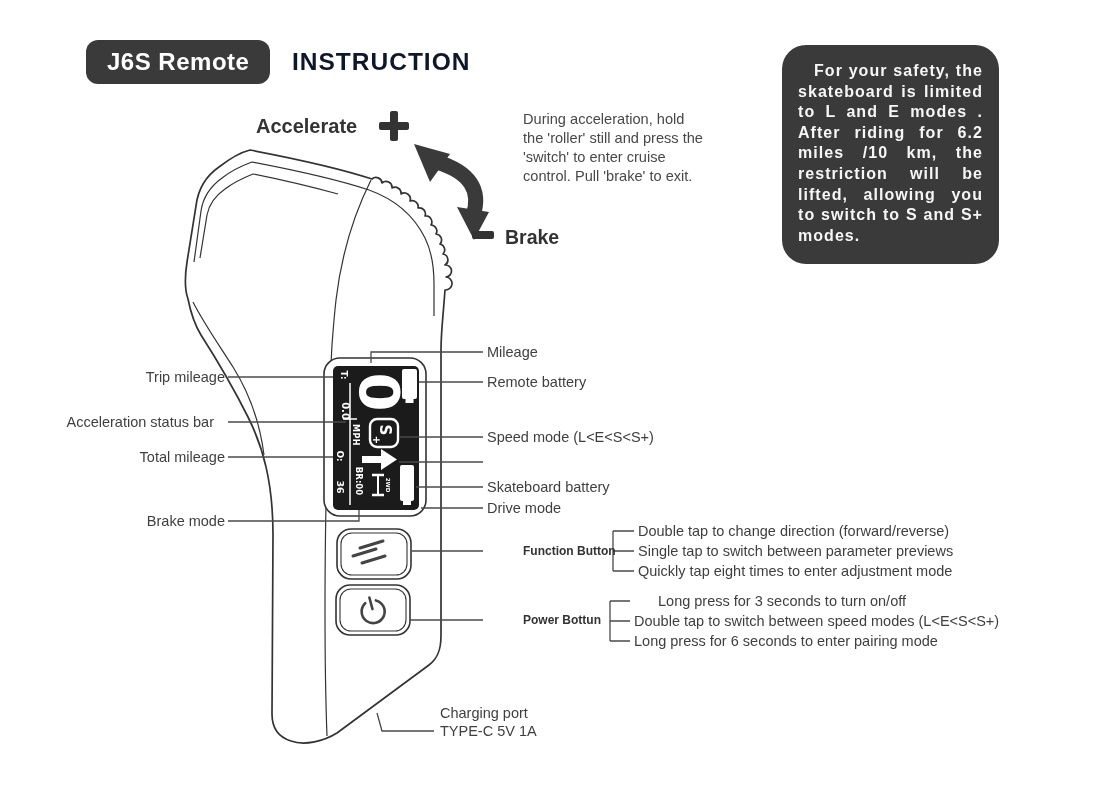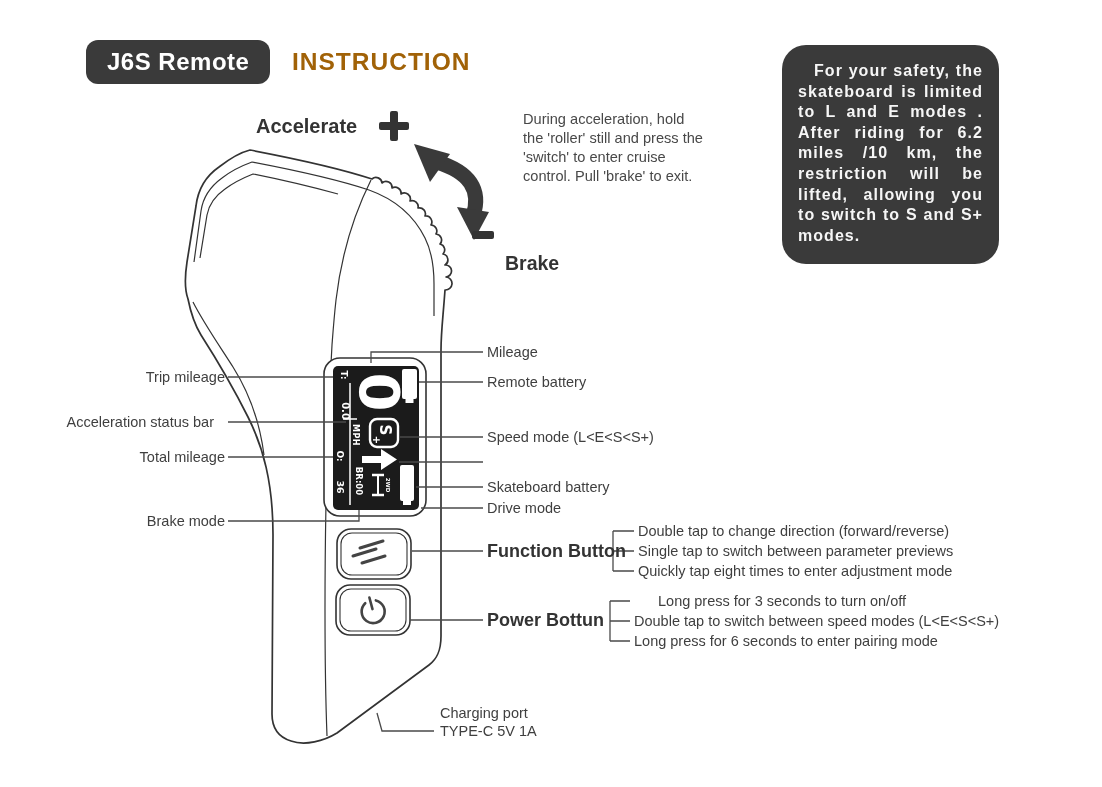--- a/index.html
+++ b/index.html
@@ -1,27 +1,27 @@
 <!DOCTYPE html>
 <html><head>
 <meta charset="utf-8">
 <style>
   html,body{margin:0;padding:0;background:#fff;}
   #stage{position:relative;width:1102px;height:787px;background:#fff;overflow:hidden;
          font-family:"Liberation Sans",sans-serif;color:#3a3a3a;}
   .abs{position:absolute;}
   .lbl{font-size:14.5px;color:#3f3f3f;white-space:nowrap;line-height:18px;}
   .lbl-r{text-align:right;}
-  .boldlbl{font-size:18px;font-weight:bold;color:#333;white-space:nowrap;line-height:18px;}
+  .boldlbl{font-size:12px;font-weight:bold;color:#333;white-space:nowrap;line-height:18px;margin-left:36px;}
   .sub{font-size:14.5px;color:#3f3f3f;white-space:nowrap;line-height:18px;}
   #title-badge{left:86px;top:40px;background:#3a3a3a;color:#fff;border-radius:12px;
     padding:8px 21px;font-size:24px;font-weight:bold;letter-spacing:.5px;}
-  #title-main{left:292px;top:48px;font-size:24.5px;font-weight:bold;color:#a16207;letter-spacing:1px;}
+  #title-main{left:292px;top:48px;font-size:24.5px;font-weight:bold;color:#0f172a;letter-spacing:1px;}
   #accelerate-label{left:256px;top:115px;font-size:20px;font-weight:bold;color:#333;text-align:right;}
-  #brake-label{left:505px;top:226px;font-size:19.5px;font-weight:bold;color:#333;margin-top:26px;}
+  #brake-label{left:505px;top:226px;font-size:19.5px;font-weight:bold;color:#333;}
   #cruise-note{left:490px;top:110px;width:184px;font-size:14.6px;line-height:19px;color:#484848;margin-left:33px;}
   #safety-note{left:782px;top:45px;width:217px;box-sizing:border-box;background:#3a3a3a;
     border-radius:24px;padding:16px 16px 18px 16px;color:#f6f6f6;font-size:16px;font-weight:600;
     line-height:20.6px;letter-spacing:1.05px;text-align:justify;text-indent:16px;}
   #charging-note{left:440px;top:704px;font-size:14.5px;line-height:18px;color:#3f3f3f;}
   .bar{position:absolute;background:#333;border-radius:2px;}
 </style>
 </head>
 <body>
 

